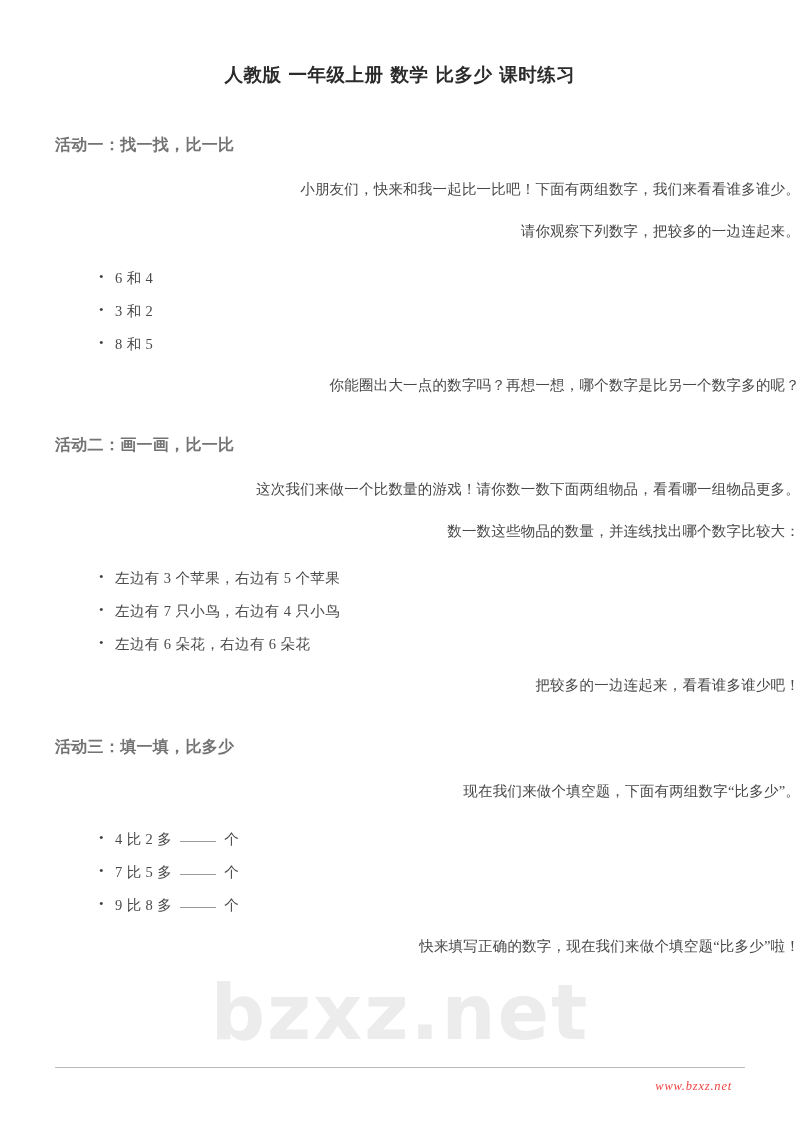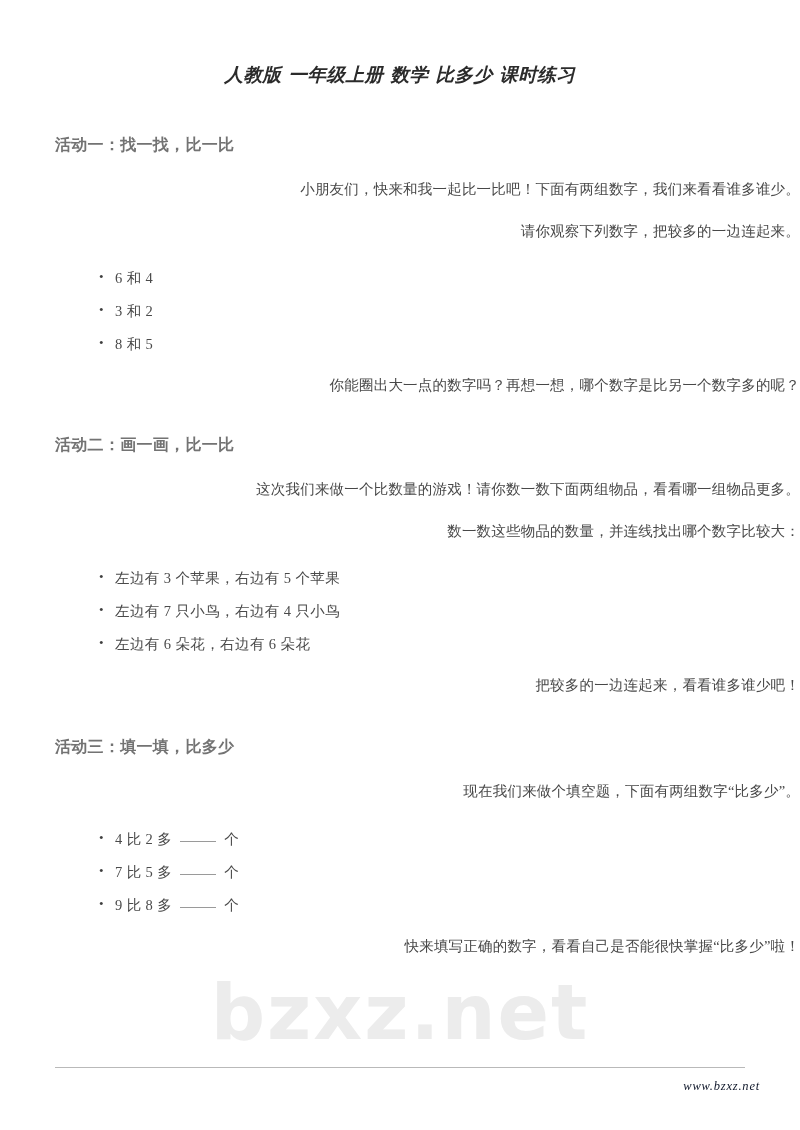--- a/index.html
+++ b/index.html
@@ -50,21 +50,20 @@
   
   .doc-title {
     margin: 0;
     padding-top: 62px;
     text-align: center;
     font-family: "DejaVu Sans", "Liberation Sans", sans-serif;
     font-weight: 700;
     font-size: 18.5px;
     letter-spacing: 0.5px;
     color: #2b2b2b;
-    font-style: italic;
   }
 
   
   .section {
     margin-top: 0;
   }
   .section-heading {
     margin: 0;
     padding-left: 55px;
     font-family: "DejaVu Sans", "Liberation Sans", sans-serif;
@@ -133,26 +132,26 @@
   .footer-rule {
     position: absolute;
     left: 55px;
     width: 690px;
     bottom: 62px;
     border-top: 1px solid #b9b9b9;
     height: 0;
   }
   .footer-url {
     position: absolute;
-    right: 40px;
+    right: 68px;
     bottom: 36px;
     font-family: "Liberation Serif", "DejaVu Serif", serif;
     font-style: italic;
     font-size: 12.5px;
-    color: #0f172a;
+    color: #ef4444;
     letter-spacing: 0.8px;
   }
 </style>
 </head>
 <body>
 
 <div class="page">
 
   <div class="watermark">bzxz.net</div>
 
@@ -197,21 +196,21 @@
           <span>7 比 5 多</span>
           <span class="blank"></span>
           <span>个</span>
         </li>
         <li>
           <span>9 比 8 多</span>
           <span class="blank"></span>
           <span>个</span>
         </li>
       </ul>
-      <p class="para">快来填写正确的数字，看看自己是否能很快掌握“比多少”啦！</p>
+      <p class="para">快来填写正确的数字，现在我们来做个填空题“比多少”啦！</p>
     </div>
 
   </div>
 
   <div class="footer">
     <div class="footer-rule"></div>
     <div class="footer-url">www.bzxz.net</div>
   </div>
 
 </div>

